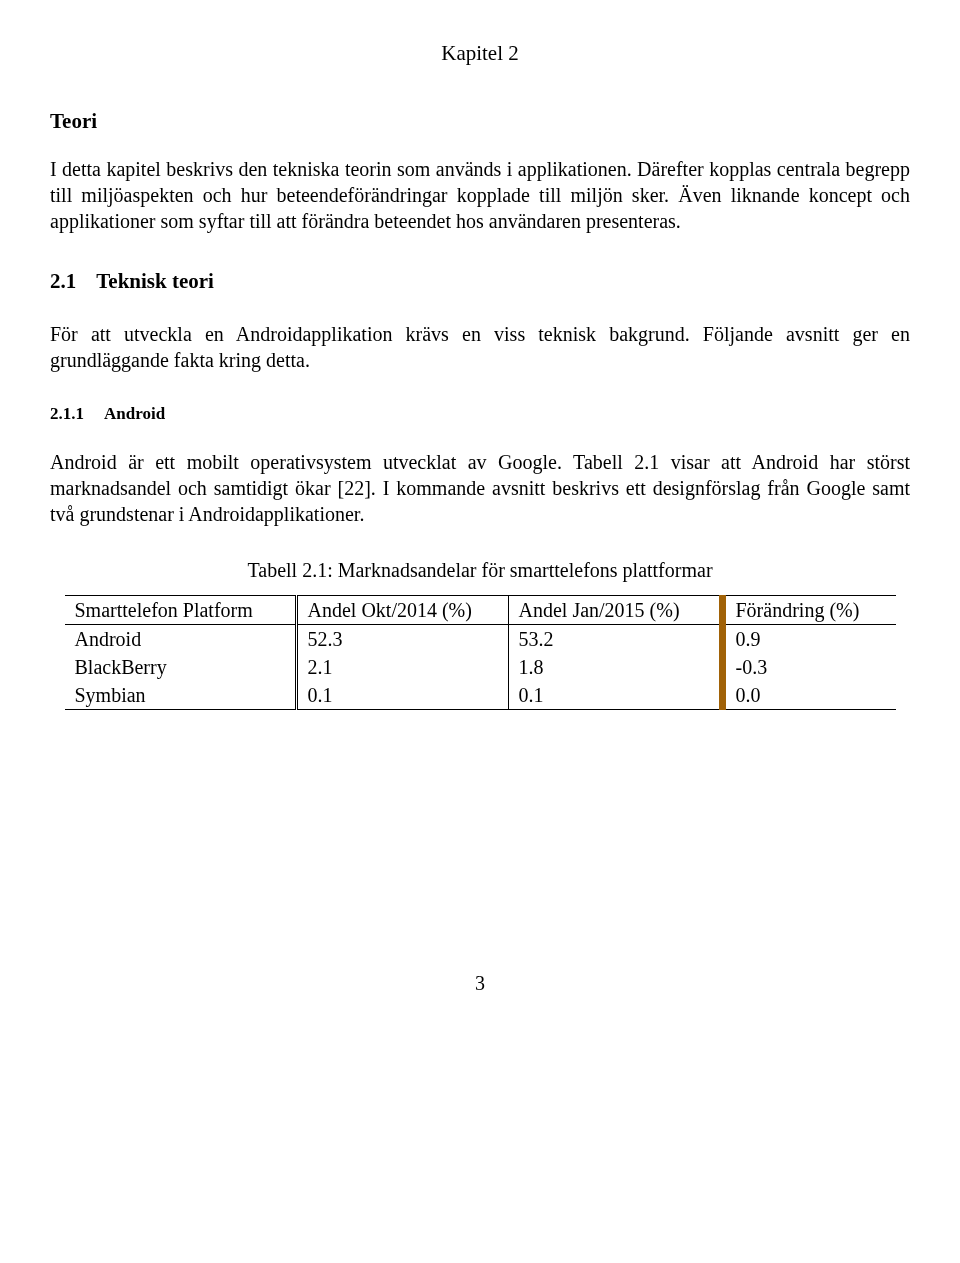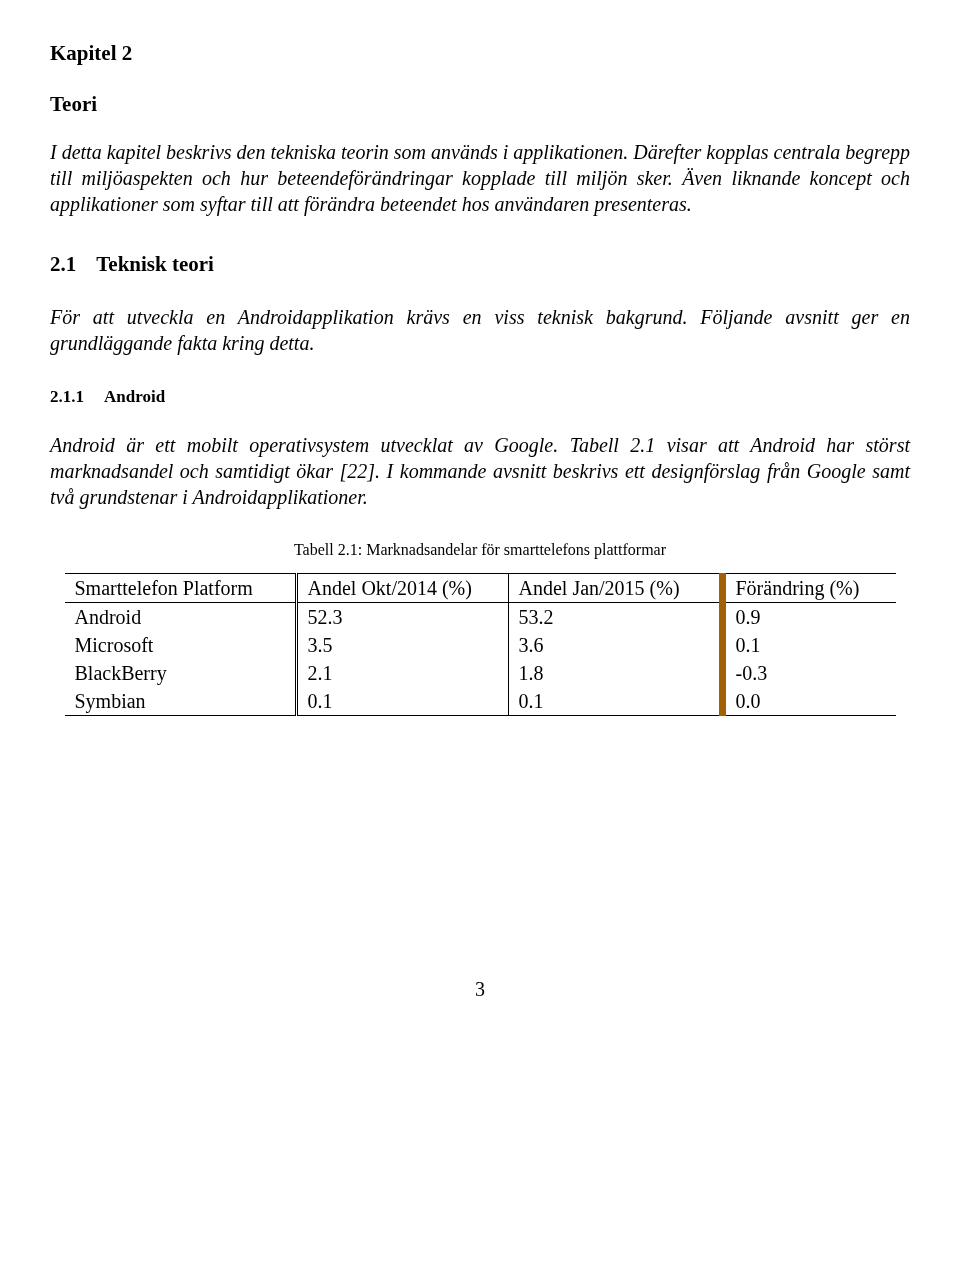--- a/index.html
+++ b/index.html
@@ -7,32 +7,32 @@
       font-size: 20px;
       line-height: 1.3;
       color: #000;
       background: #fff;
       margin: 0;
       padding: 40px 50px 40px 50px;
       width: 960px;
       box-sizing: border-box;
     }
     .chapter-label {
-      font-weight: bold;
+      font-weight: normal;
       font-size: 21px;
-      margin-bottom: 24px;
+      margin-bottom: 41px;
+      text-align: center;
     }
     .chapter-title {
       font-weight: bold;
       font-size: 21px;
     }
     .para {
       margin-bottom: 30px;
       text-align: justify;
-      font-style: italic;
     }
     .section-heading {
       font-weight: bold;
       font-size: 21px;
       margin-top: 34px;
       margin-bottom: 26px;
     }
     .section-heading .sec-num {
       display: inline-block;
       margin-right: 20px;
@@ -44,21 +44,21 @@
       margin-bottom: 24px;
     }
     .subsection-heading .sec-num {
       display: inline-block;
       margin-right: 20px;
     }
     .table-caption {
       text-align: center;
       margin-top: 18px;
       margin-bottom: 12px;
-      font-size: 16px;
+      font-size: 20px;
     }
     table {
       border-collapse: collapse;
       margin: 0 auto 36px auto;
       font-size: 20px;
     }
     th, td {
       padding: 1px 10px 1px 10px;
       text-align: left;
       font-weight: normal;
@@ -126,26 +126,20 @@
     </tr>
   </thead>
   <tbody>
     <tr class="header-sep">
       <td class="col-platform">Android</td>
       <td class="col-okt">52.3</td>
       <td class="col-jan">53.2</td>
       <td class="col-change">0.9</td>
     </tr>
     <tr>
-      <td class="col-platform">Microsoft</td>
-      <td class="col-okt">3.5</td>
-      <td class="col-jan">3.6</td>
-      <td class="col-change">0.1</td>
-    </tr>
-    <tr>
       <td class="col-platform">BlackBerry</td>
       <td class="col-okt">2.1</td>
       <td class="col-jan">1.8</td>
       <td class="col-change">-0.3</td>
     </tr>
     <tr>
       <td class="col-platform">Symbian</td>
       <td class="col-okt">0.1</td>
       <td class="col-jan">0.1</td>
       <td class="col-change">0.0</td>

